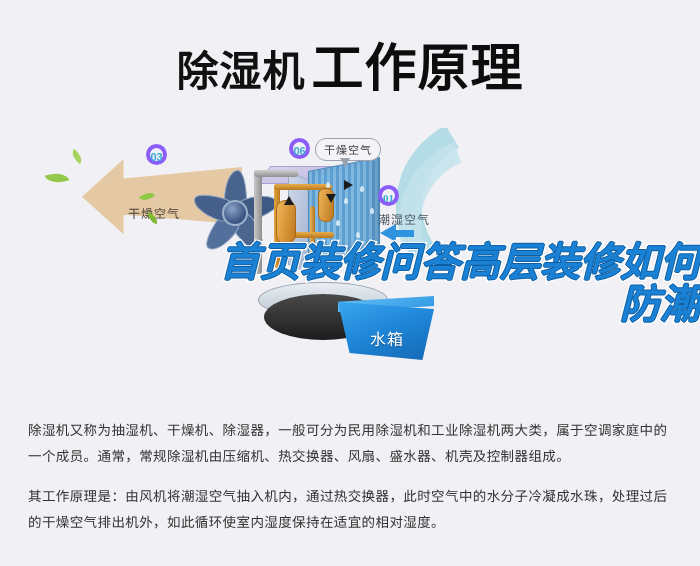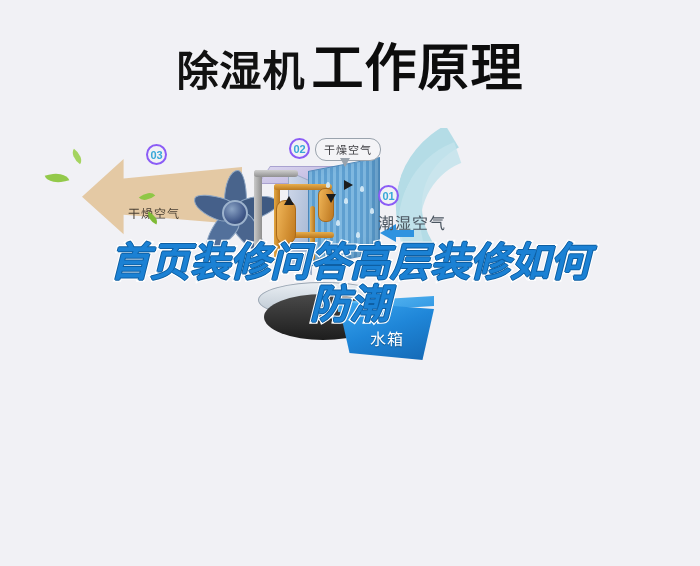--- a/index.html
+++ b/index.html
@@ -271,28 +271,28 @@
     position: absolute;
     width: 21px; height: 21px;
     border-radius: 50%;
     font-size: 11px;
     font-weight: 700;
     line-height: 19px;
     text-align: center;
     letter-spacing: 0;
   }
   .badge.outline {
-    border: 2px solid #8b5cf6;
+    border: 4px solid #8b5cf6;
     color: #37a8d8;
     background: transparent;
   }
 
   .badge-03-stage { left: 146px; top: 16px; }
   .badge-02-stage { left: 289px; top: 10px; }
-  .badge-01-stage { left: 378px; top: 57px; }
+  .badge-01-stage { left: 378px; top: 57px; font-family: Liberation Serif, serif; }
 
   .callout {
     position: absolute;
     left: 315px; top: 10px;
     padding: 2px 8px 3px;
     border: 1px solid #9aa3ad;
     border-radius: 11px;
     background: #f4f4f7;
     font-size: 11px;
     color: #3d3d42;
@@ -303,32 +303,32 @@
     left: 340px; top: 30px;
     width: 0; height: 0;
     border-left: 5px solid transparent;
     border-right: 5px solid transparent;
     border-top: 9px solid #9aa3ad;
   }
 
   .humid-label {
     position: absolute;
     left: 378px; top: 82px;
-    font-size: 16px;
+    font-size: 12px;
     color: #4a5560;
     letter-spacing: 1px;
   }
 
   
   .watermark {
     position: absolute;
     left: 0;
     top: 242px;
     width: 700px;
-    text-align: center;
+    text-align: right;
     font-size: 40px;
     font-weight: 700;
     font-style: italic;
     line-height: 1.04;
     color: #1b81d4;
     letter-spacing: 0px;
     -webkit-text-stroke: 4px #ffffff;
     paint-order: stroke fill;
     text-shadow:
       -1px 0 #0e5fa3, 1px 0 #0e5fa3, 0 -1px #0e5fa3, 0 1px #0e5fa3;
@@ -416,28 +416,32 @@
 
       <div class="base-rim"></div>
       <div class="base-dark"></div>
 
       <div class="tank-lip"></div>
       <div class="tank"></div>
       <div class="tank-label">水箱</div>
     </div>
 
     <div class="badge outline badge-03-stage">03</div>
-    <div class="badge outline badge-02-stage">02</div>
+    <div class="badge outline badge-02-stage">06</div>
     <div class="badge outline badge-01-stage">01</div>
 
     <div class="callout">干燥空气</div>
     <div class="callout-tail"></div>
 
     <div class="humid-label">潮湿空气</div>
 
   </div>
 
   <div class="watermark">
     <span class="wm-inner">首页装修问答高层装修如何防潮</span>
   </div>
 
+  <div class="paragraphs">
+    <p class="para">除湿机又称为抽湿机、干燥机、除湿器，一般可分为民用除湿机和工业除湿机两大类，属于空调家庭中的一个成员。通常，常规除湿机由压缩机、热交换器、风扇、盛水器、机壳及控制器组成。</p>
+    <p class="para">其工作原理是：由风机将潮湿空气抽入机内，通过热交换器，此时空气中的水分子冷凝成水珠，处理过后的干燥空气排出机外，如此循环使室内湿度保持在适宜的相对湿度。</p>
+  </div>
 
 </div>
 
 </body></html>

